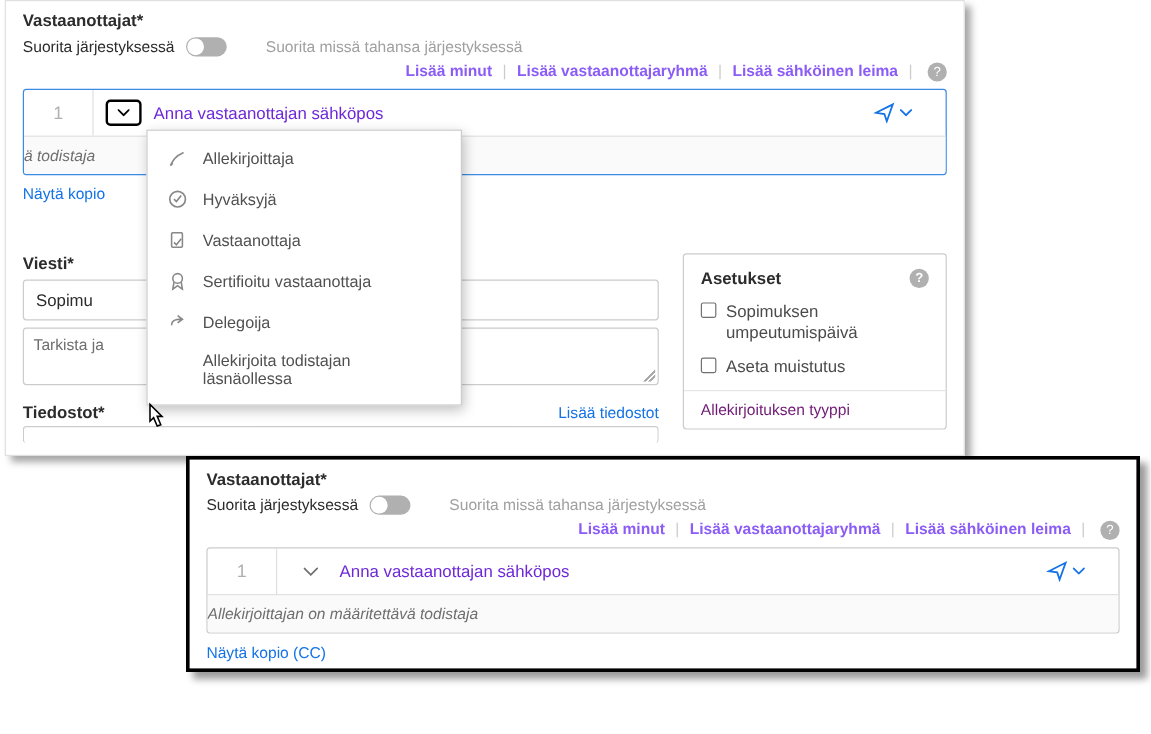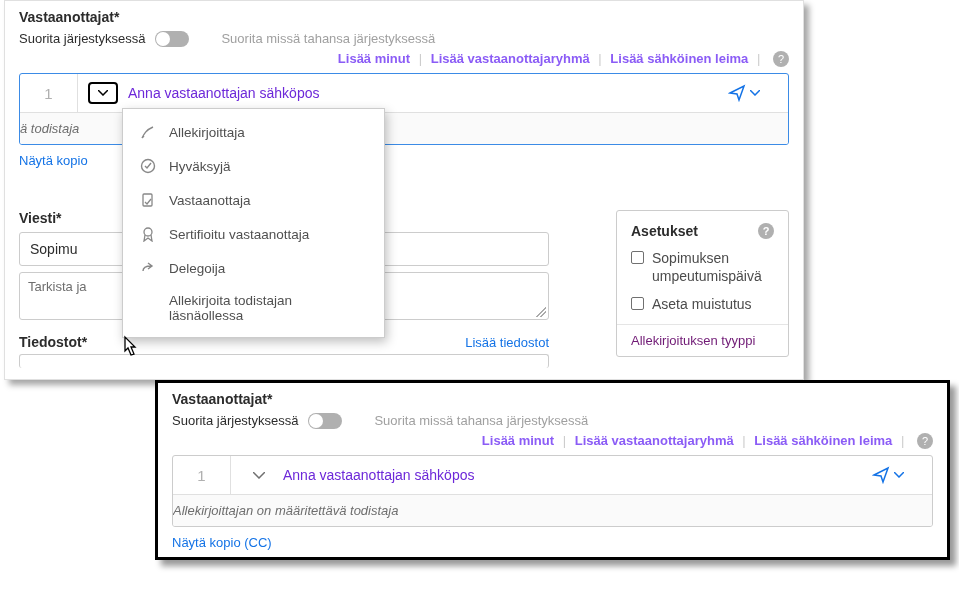--- a/index.html
+++ b/index.html
@@ -29,21 +29,21 @@
   .dd-item { display: flex; align-items: center; gap: 12px; padding: 8px 16px; font-size: 13.5px; color: #505050; cursor: pointer; }
   .dd-item .ico { width: 18px; height: 18px; display: flex; align-items: center; justify-content: center; color: #888; }
   .dd-item.last { padding-left: 46px; }
   .cursor { position: absolute; left: 118px; top: 335px; font-size: 18px; z-index: 12; }
   .main-cols { display: flex; gap: 20px; margin-top: 42px; }
   .left-col { flex: 1; }
   .right-col { width: 220px; }
   .msg-input { width: 100%; border: 1px solid #ccc; border-radius: 3px; padding: 8px 10px; font-size: 14px; margin-bottom: 6px; color:#2c2c2c; }
   .msg-area { width: 100%; height: 48px; border: 1px solid #ccc; border-radius: 3px; padding: 6px 8px; font-size: 13px; color: #6e6e6e; resize: none; position: relative; }
   .msg-area::after { content: ""; position: absolute; right: 2px; bottom: 2px; width: 10px; height: 10px; background: linear-gradient(135deg, transparent 50%, #aaa 50%, #aaa 60%, transparent 60%, transparent 70%, #aaa 70%, #aaa 80%, transparent 80%); }
-  .settings-box { border: 1px solid #ccc; border-radius: 3px; padding: 12px 14px 8px; margin-left: 47px; }
+  .settings-box { border: 1px solid #ccc; border-radius: 3px; padding: 12px 14px 8px; }
   .settings-box .hd { display: flex; justify-content: space-between; align-items: center; font-weight: 700; font-size: 14px; margin-bottom: 10px; }
   .opt { display: flex; align-items: flex-start; gap: 8px; font-size: 14px; color: #4b4b4b; margin-bottom: 10px; line-height: 1.3; }
   .chk { width: 13px; height: 13px; border: 1.5px solid #707070; border-radius: 2px; flex-shrink: 0; margin-top: 2px; }
   .divider { border-top: 1px solid #e5e5e5; margin: 6px -14px 8px; }
   .files-row { display: flex; justify-content: space-between; align-items: center; margin-top: 14px; }
   .files-area { width: 100%; height: 14px; border: 1px solid #ccc; border-radius: 3px; border-bottom: none; margin-top: 4px; }
   svg { display: block; }
 </style>
 </head>
 <body>

